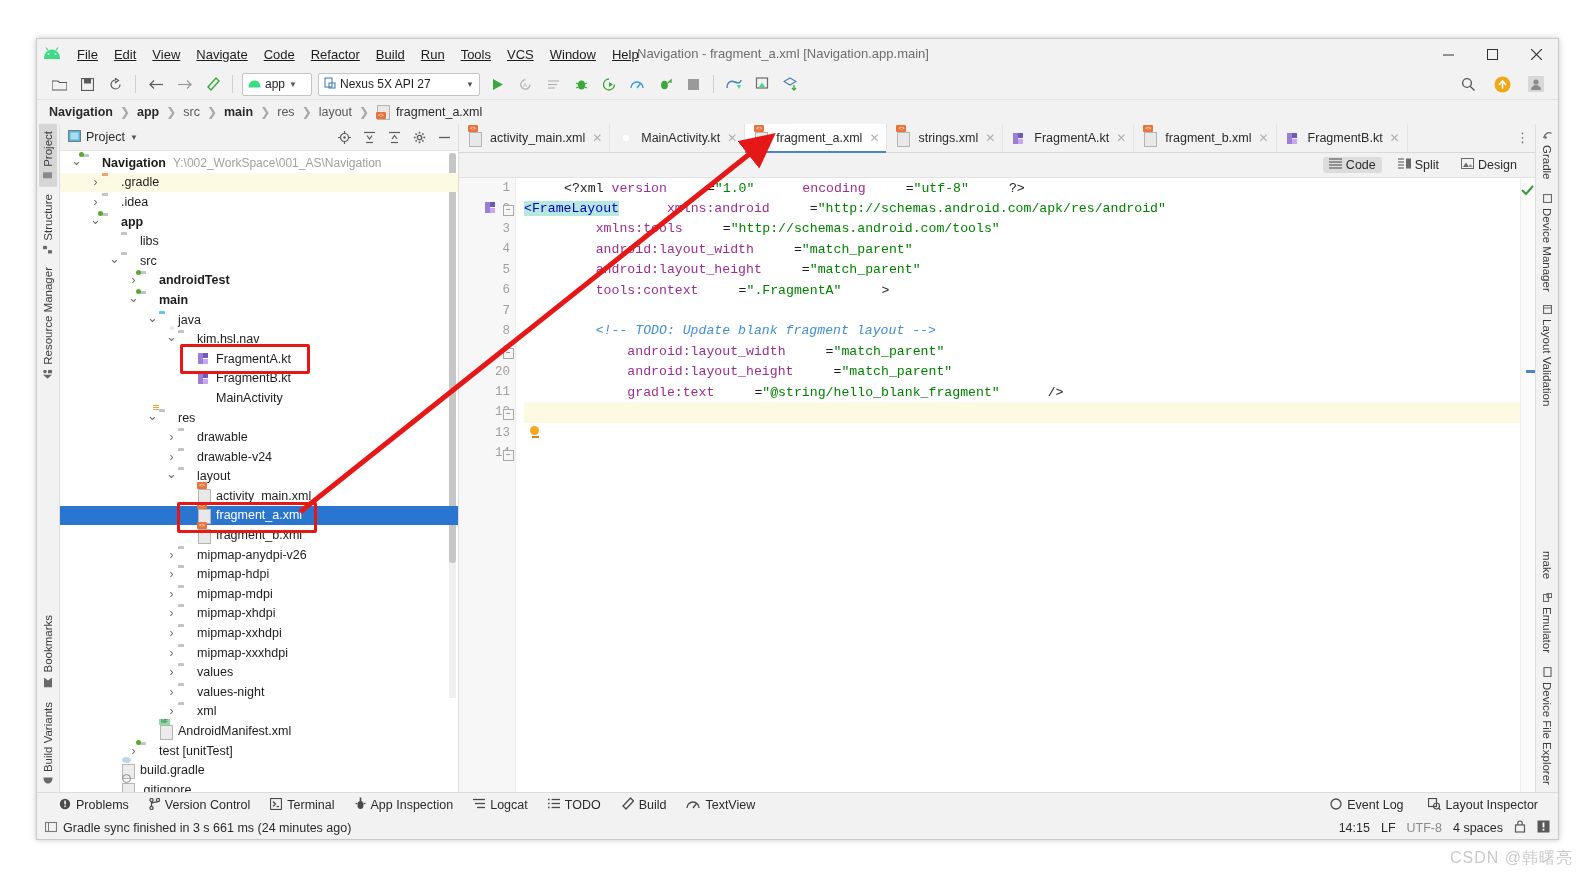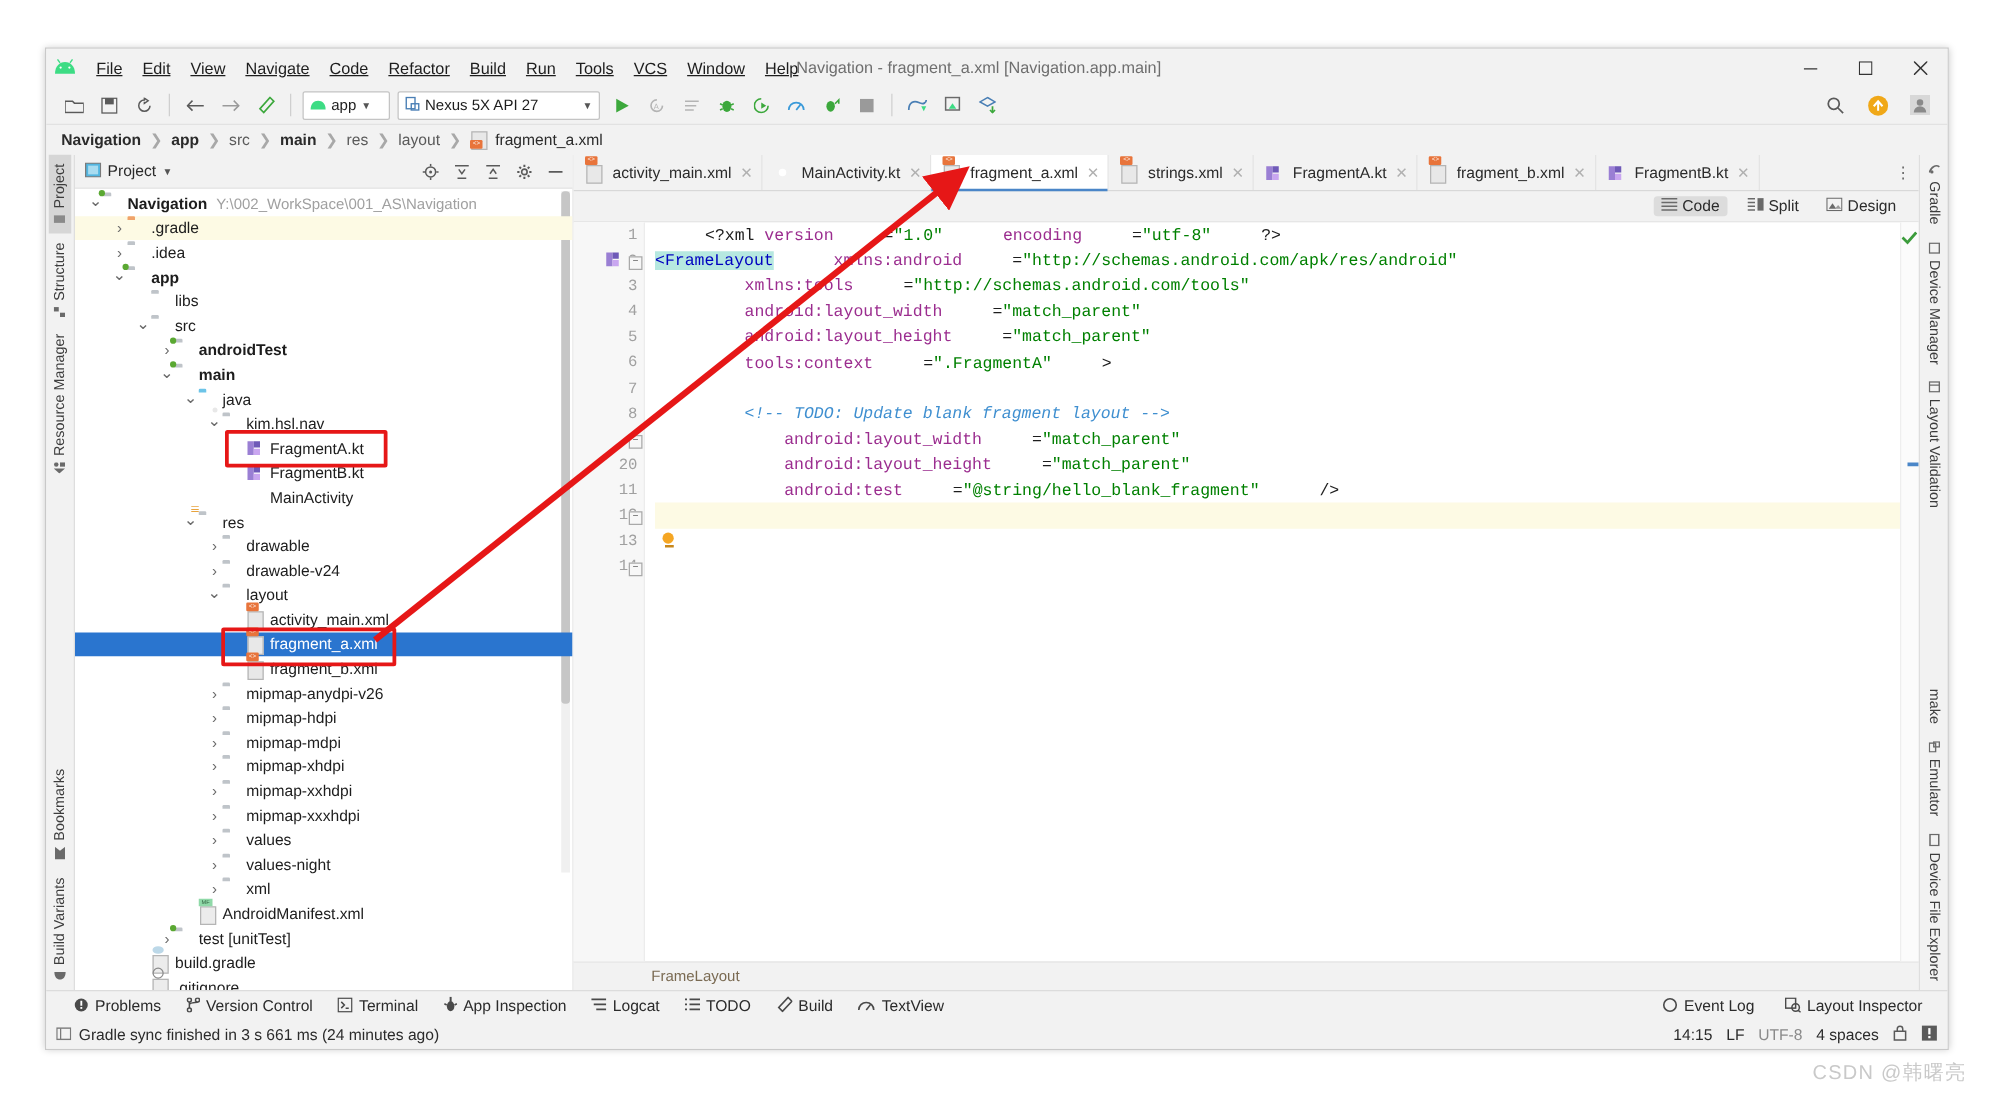--- a/index.html
+++ b/index.html
@@ -949,34 +949,31 @@
               <div class="cline"><span class="c-plain">&lt;?xml </span><span class="c-attr">version</span><span class="c-plain">=</span><span class="c-str">"1.0"</span><span class="c-plain"> </span><span class="c-attr">encoding</span><span class="c-plain">=</span><span class="c-str">"utf-8"</span><span class="c-plain">?&gt;</span></div>
               <div class="cline"><span class="c-tag-hl">&lt;FrameLayout</span><span class="c-plain"> </span><span class="c-attr">xmlns:android</span><span class="c-plain">=</span><span class="c-str">"http://schemas.android.com/apk/res/android"</span></div>
               <div class="cline"><span class="c-plain">    </span><span class="c-attr">xmlns:tools</span><span class="c-plain">=</span><span class="c-str">"http://schemas.android.com/tools"</span></div>
               <div class="cline"><span class="c-plain">    </span><span class="c-attr">android:layout_width</span><span class="c-plain">=</span><span class="c-str">"match_parent"</span></div>
               <div class="cline"><span class="c-plain">    </span><span class="c-attr">android:layout_height</span><span class="c-plain">=</span><span class="c-str">"match_parent"</span></div>
               <div class="cline"><span class="c-plain">    </span><span class="c-attr">tools:context</span><span class="c-plain">=</span><span class="c-str">".FragmentA"</span><span class="c-plain">&gt;</span></div>
               <div class="cline">&nbsp;</div>
               <div class="cline"><span class="c-plain">    </span><span class="c-cmt">&lt;!-- TODO: Update blank fragment layout --&gt;</span></div>
               <div class="cline"><span class="c-plain">        </span><span class="c-attr">android:layout_width</span><span class="c-plain">=</span><span class="c-str">"match_parent"</span></div>
               <div class="cline"><span class="c-plain">        </span><span class="c-attr">android:layout_height</span><span class="c-plain">=</span><span class="c-str">"match_parent"</span></div>
-              <div class="cline"><span class="c-plain">        </span><span class="c-attr">android:test</span><span class="c-plain">=</span><span class="c-str">"@string/hello_blank_fragment"</span><span class="c-plain"> /&gt;</span></div>
+              <div class="cline"><span class="c-plain">        </span><span class="c-attr">gradle:text</span><span class="c-plain">=</span><span class="c-str">"@string/hello_blank_fragment"</span><span class="c-plain"> /&gt;</span></div>
               <div class="cline hl">&nbsp;</div>
             </div>
           <div class="errstripe">
             <span class="ok">
               <svg width="13" height="11">
                   <polyline points="1,5 5,9 12,1" fill="none" stroke="#3c9c3c" stroke-width="2.2"></polyline>
                 </svg>
             </span>
             <span class="caret-line" style="top:192px;"></span>
           </div>
-        </div>
-        <div class="editor-footer">
-          <span>FrameLayout</span>
         </div>
       </div>
 
       <div class="vstripe right">
         <div class="vlabel">
           <span>
             <svg width="9" height="9">
                 <path d="M0.5 7 C2 2 6 0.5 8.5 2.5" fill="none" stroke="#6a6a6a" stroke-width="1.3"></path>
                 <circle cx="2.5" cy="6.5" r="1.3" fill="#6a6a6a"></circle>
               </svg>

